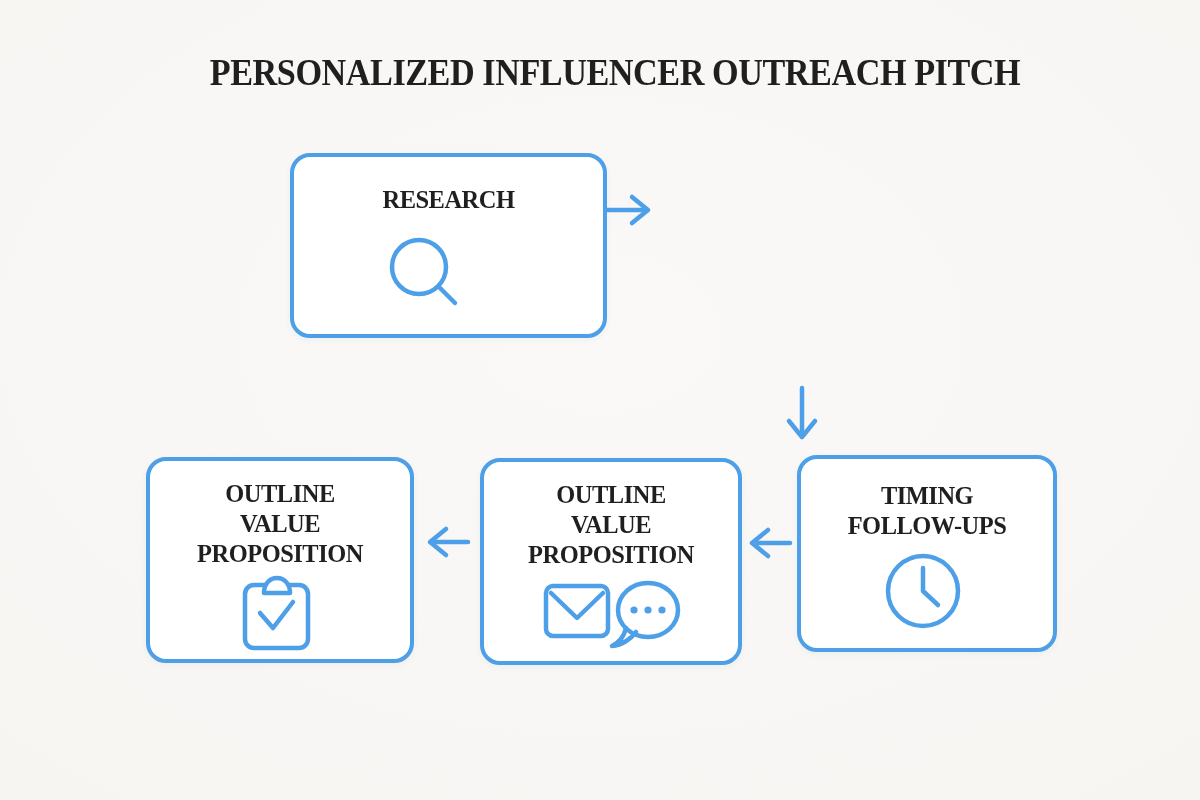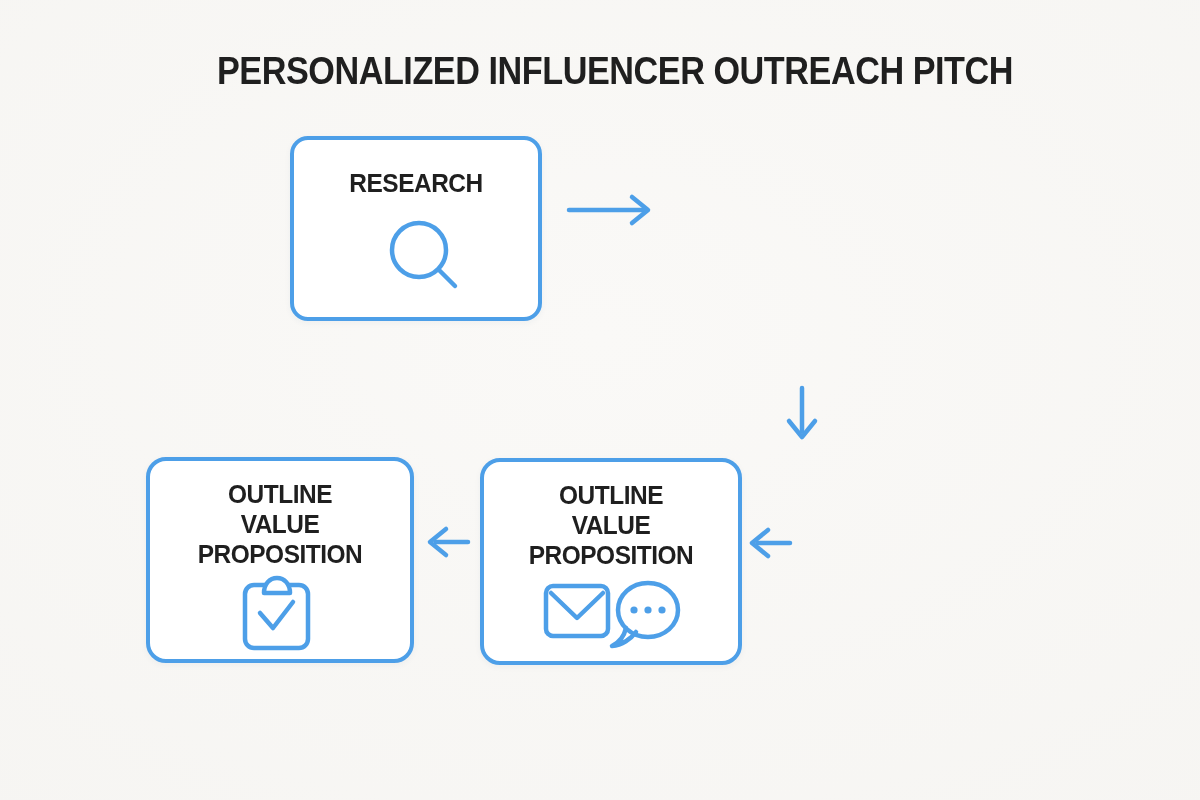--- a/index.html
+++ b/index.html
@@ -5,21 +5,21 @@
   :root{
     --accent:#4d9fe8;
     --text:#1f1f1f;
     --node-bg:#ffffff;
   }
   html,body{margin:0;padding:0;}
   .canvas{
     position:relative;
     width:1200px;height:800px;
     background:radial-gradient(120% 120% at 50% 42%, #faf9f7 0%, #f4f3f0 100%);
-    font-family:Liberation Sans, sans-serif;
+    font-family:Liberation Serif, serif;
     overflow:hidden;
   }
   .title{
     position:absolute;
     left:30px;right:0;top:50px;
     margin:0;
     text-align:center;
     font-size:38px;
     font-weight:bold;
     letter-spacing:-0.5px;
@@ -57,21 +57,21 @@
   .icon *{
     stroke:var(--accent);
     stroke-width:4.5;
     stroke-linecap:round;
     stroke-linejoin:round;
     fill:none;
   }
   .icon .fill-white{fill:#ffffff;}
   .icon .fill-accent{fill:var(--accent);stroke:none;}
 
-  .node-1{left:290px;top:136px;width:252px;height:185px;border-radius:18px;}
+  .node-1{left:290px;top:153px;width:317px;height:185px;}
   .node-2{left:668px;top:155px;width:270px;height:221px;}
   .node-3{left:797px;top:455px;width:260px;height:197px;}
   .node-4{left:480px;top:458px;width:262px;height:207px;}
   .node-5{left:146px;top:457px;width:268px;height:206px;}
 
   .node-1 .node-label{padding-top:28px;}
   .node-2 .node-label{padding-top:20px;}
   .node-3 .node-label{padding-top:22px;}
   .node-4 .node-label{padding-top:18px;}
   .node-5 .node-label{padding-top:18px;}
@@ -110,20 +110,28 @@
 
   <div class="node node-1">
     <div class="node-label">RESEARCH</div>
     <svg class="icon icon-search" width="86" height="84" viewBox="0 0 86 84">
       <circle cx="36" cy="34" r="27"></circle>
       <line x1="56" y1="54" x2="72" y2="70"></line>
     </svg>
   </div>
 
 
+  <div class="node node-3">
+    <div class="node-label">TIMING
+FOLLOW-UPS</div>
+    <svg class="icon icon-clock" width="80" height="80" viewBox="0 0 80 80">
+      <circle cx="40" cy="40" r="35"></circle>
+      <polyline points="40,17 40,40 55,54"></polyline>
+    </svg>
+  </div>
 
   <div class="node node-4">
     <div class="node-label">OUTLINE
 VALUE
 PROPOSITION</div>
     <svg class="icon icon-mailspeech" width="165" height="74" viewBox="0 0 165 74">
       <g>
         <rect x="6" y="6" width="62" height="50" rx="7"></rect>
         <polyline points="11,13 37,38 63,13"></polyline>
       </g>

